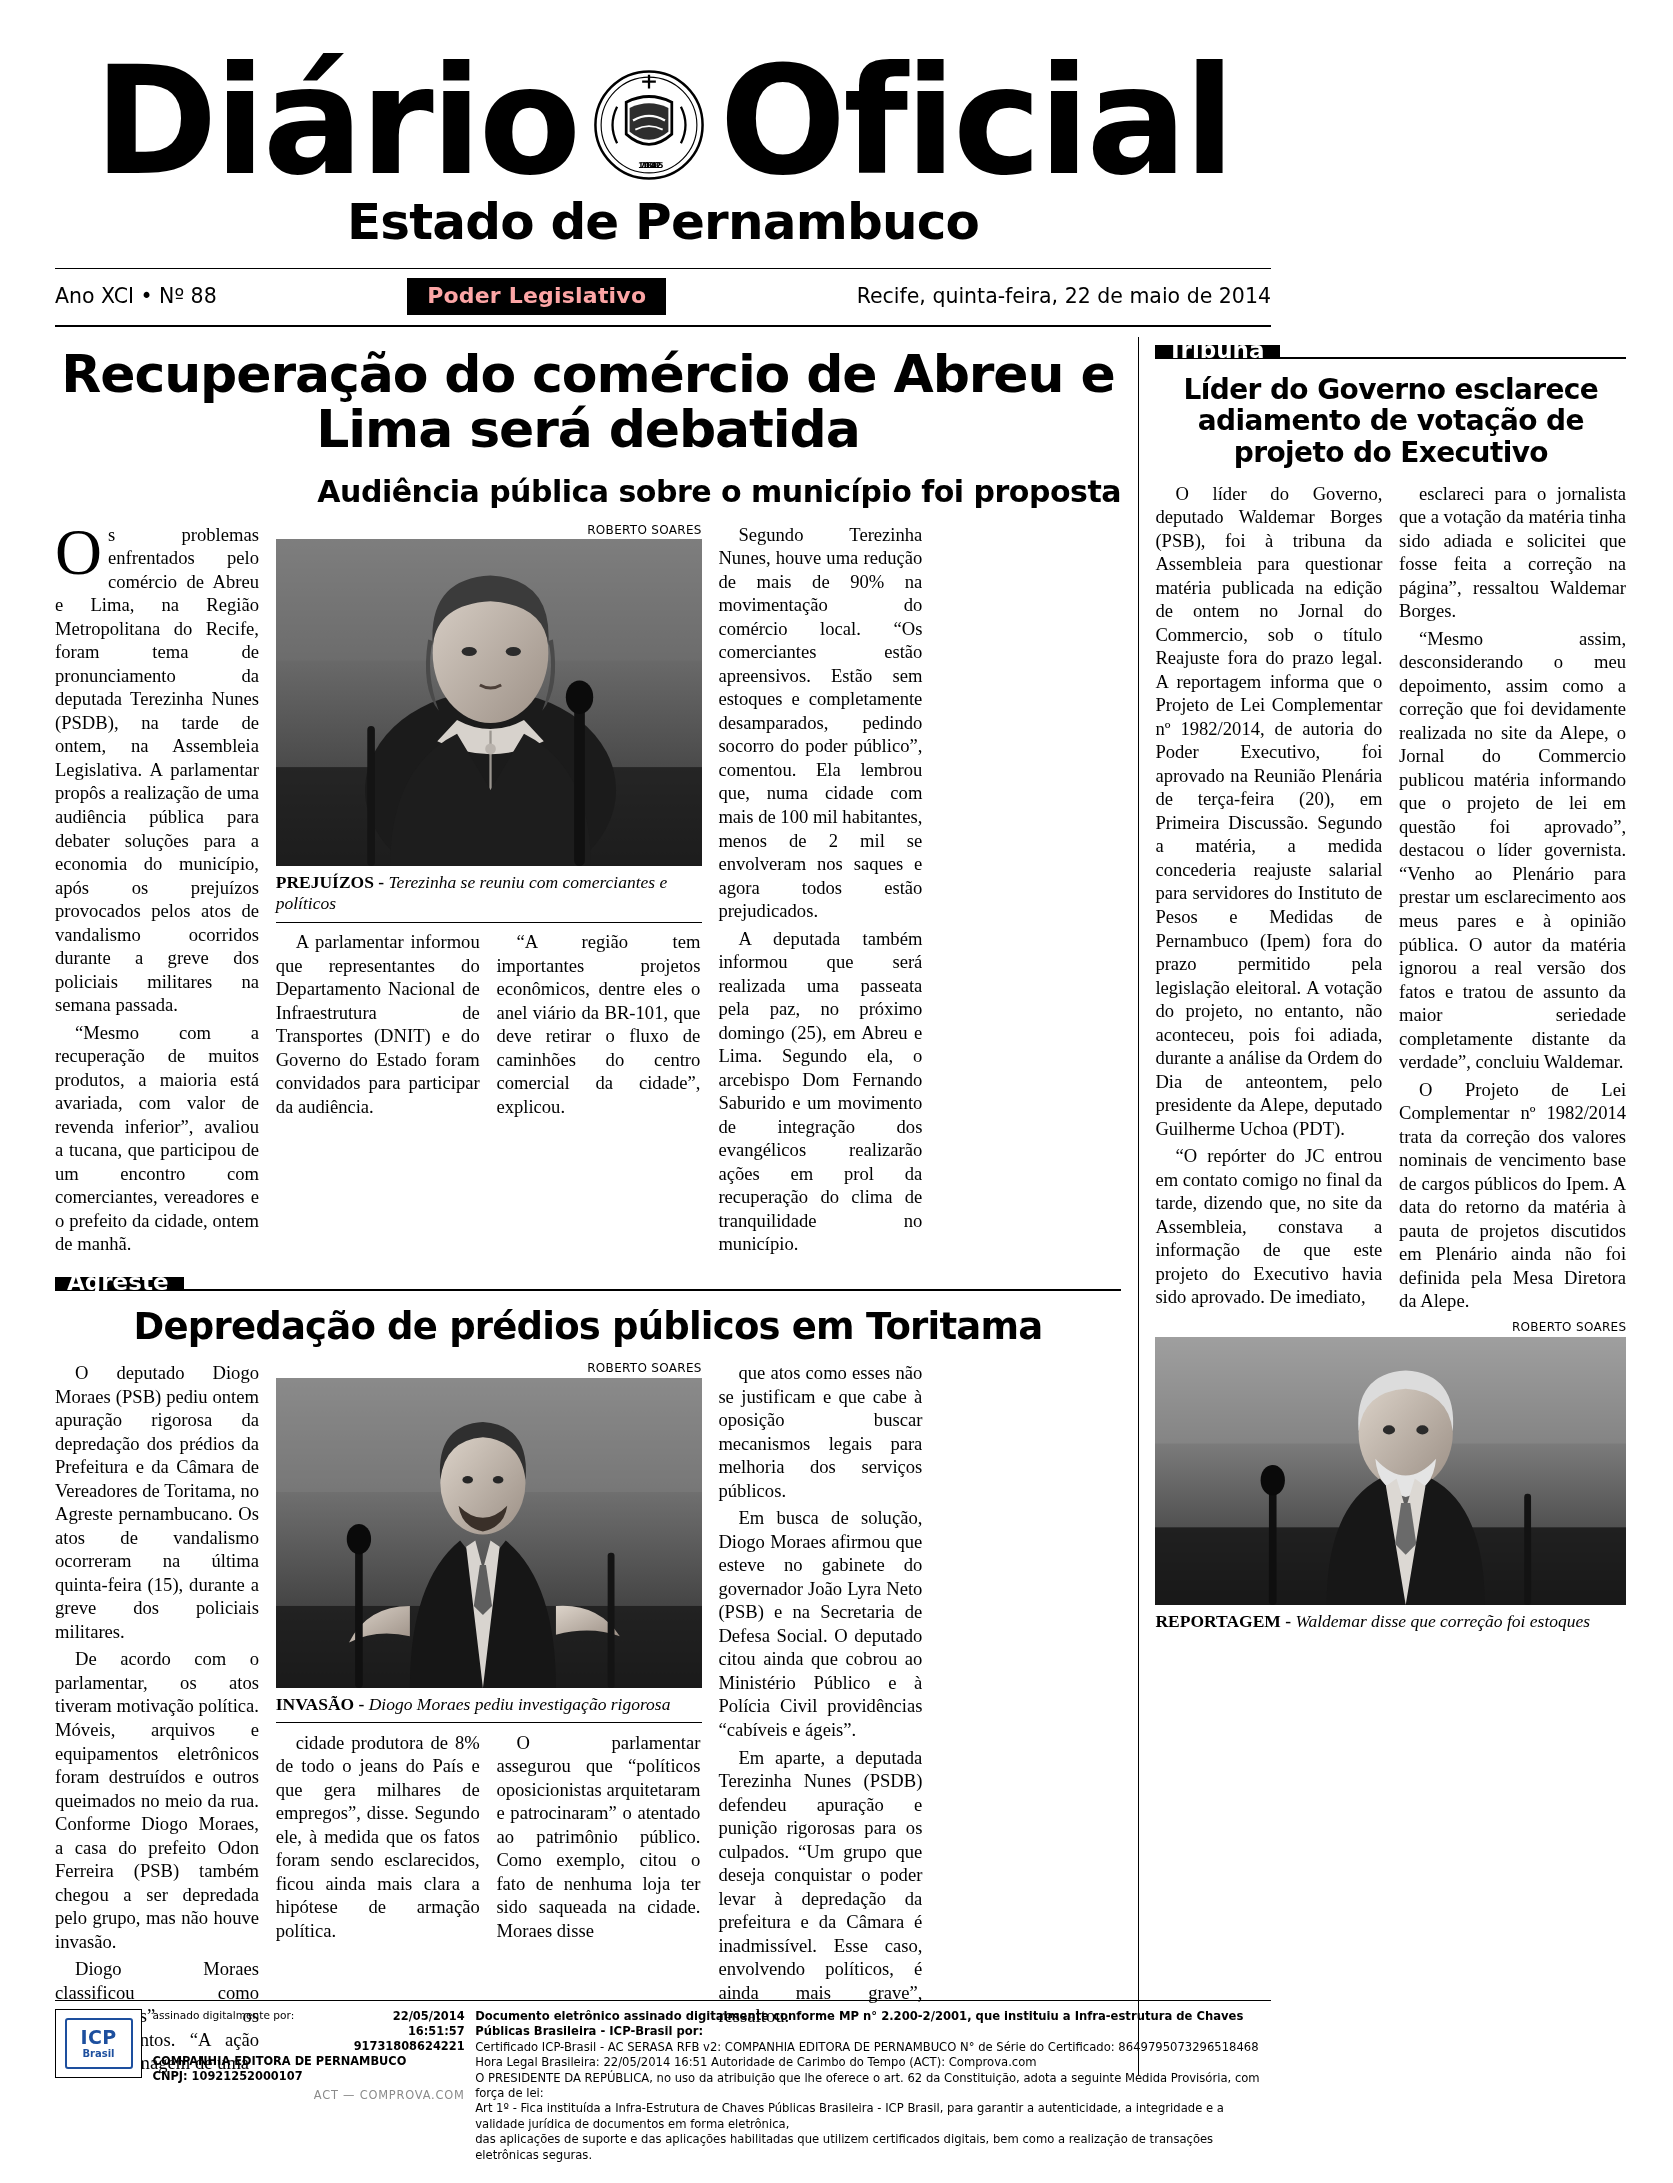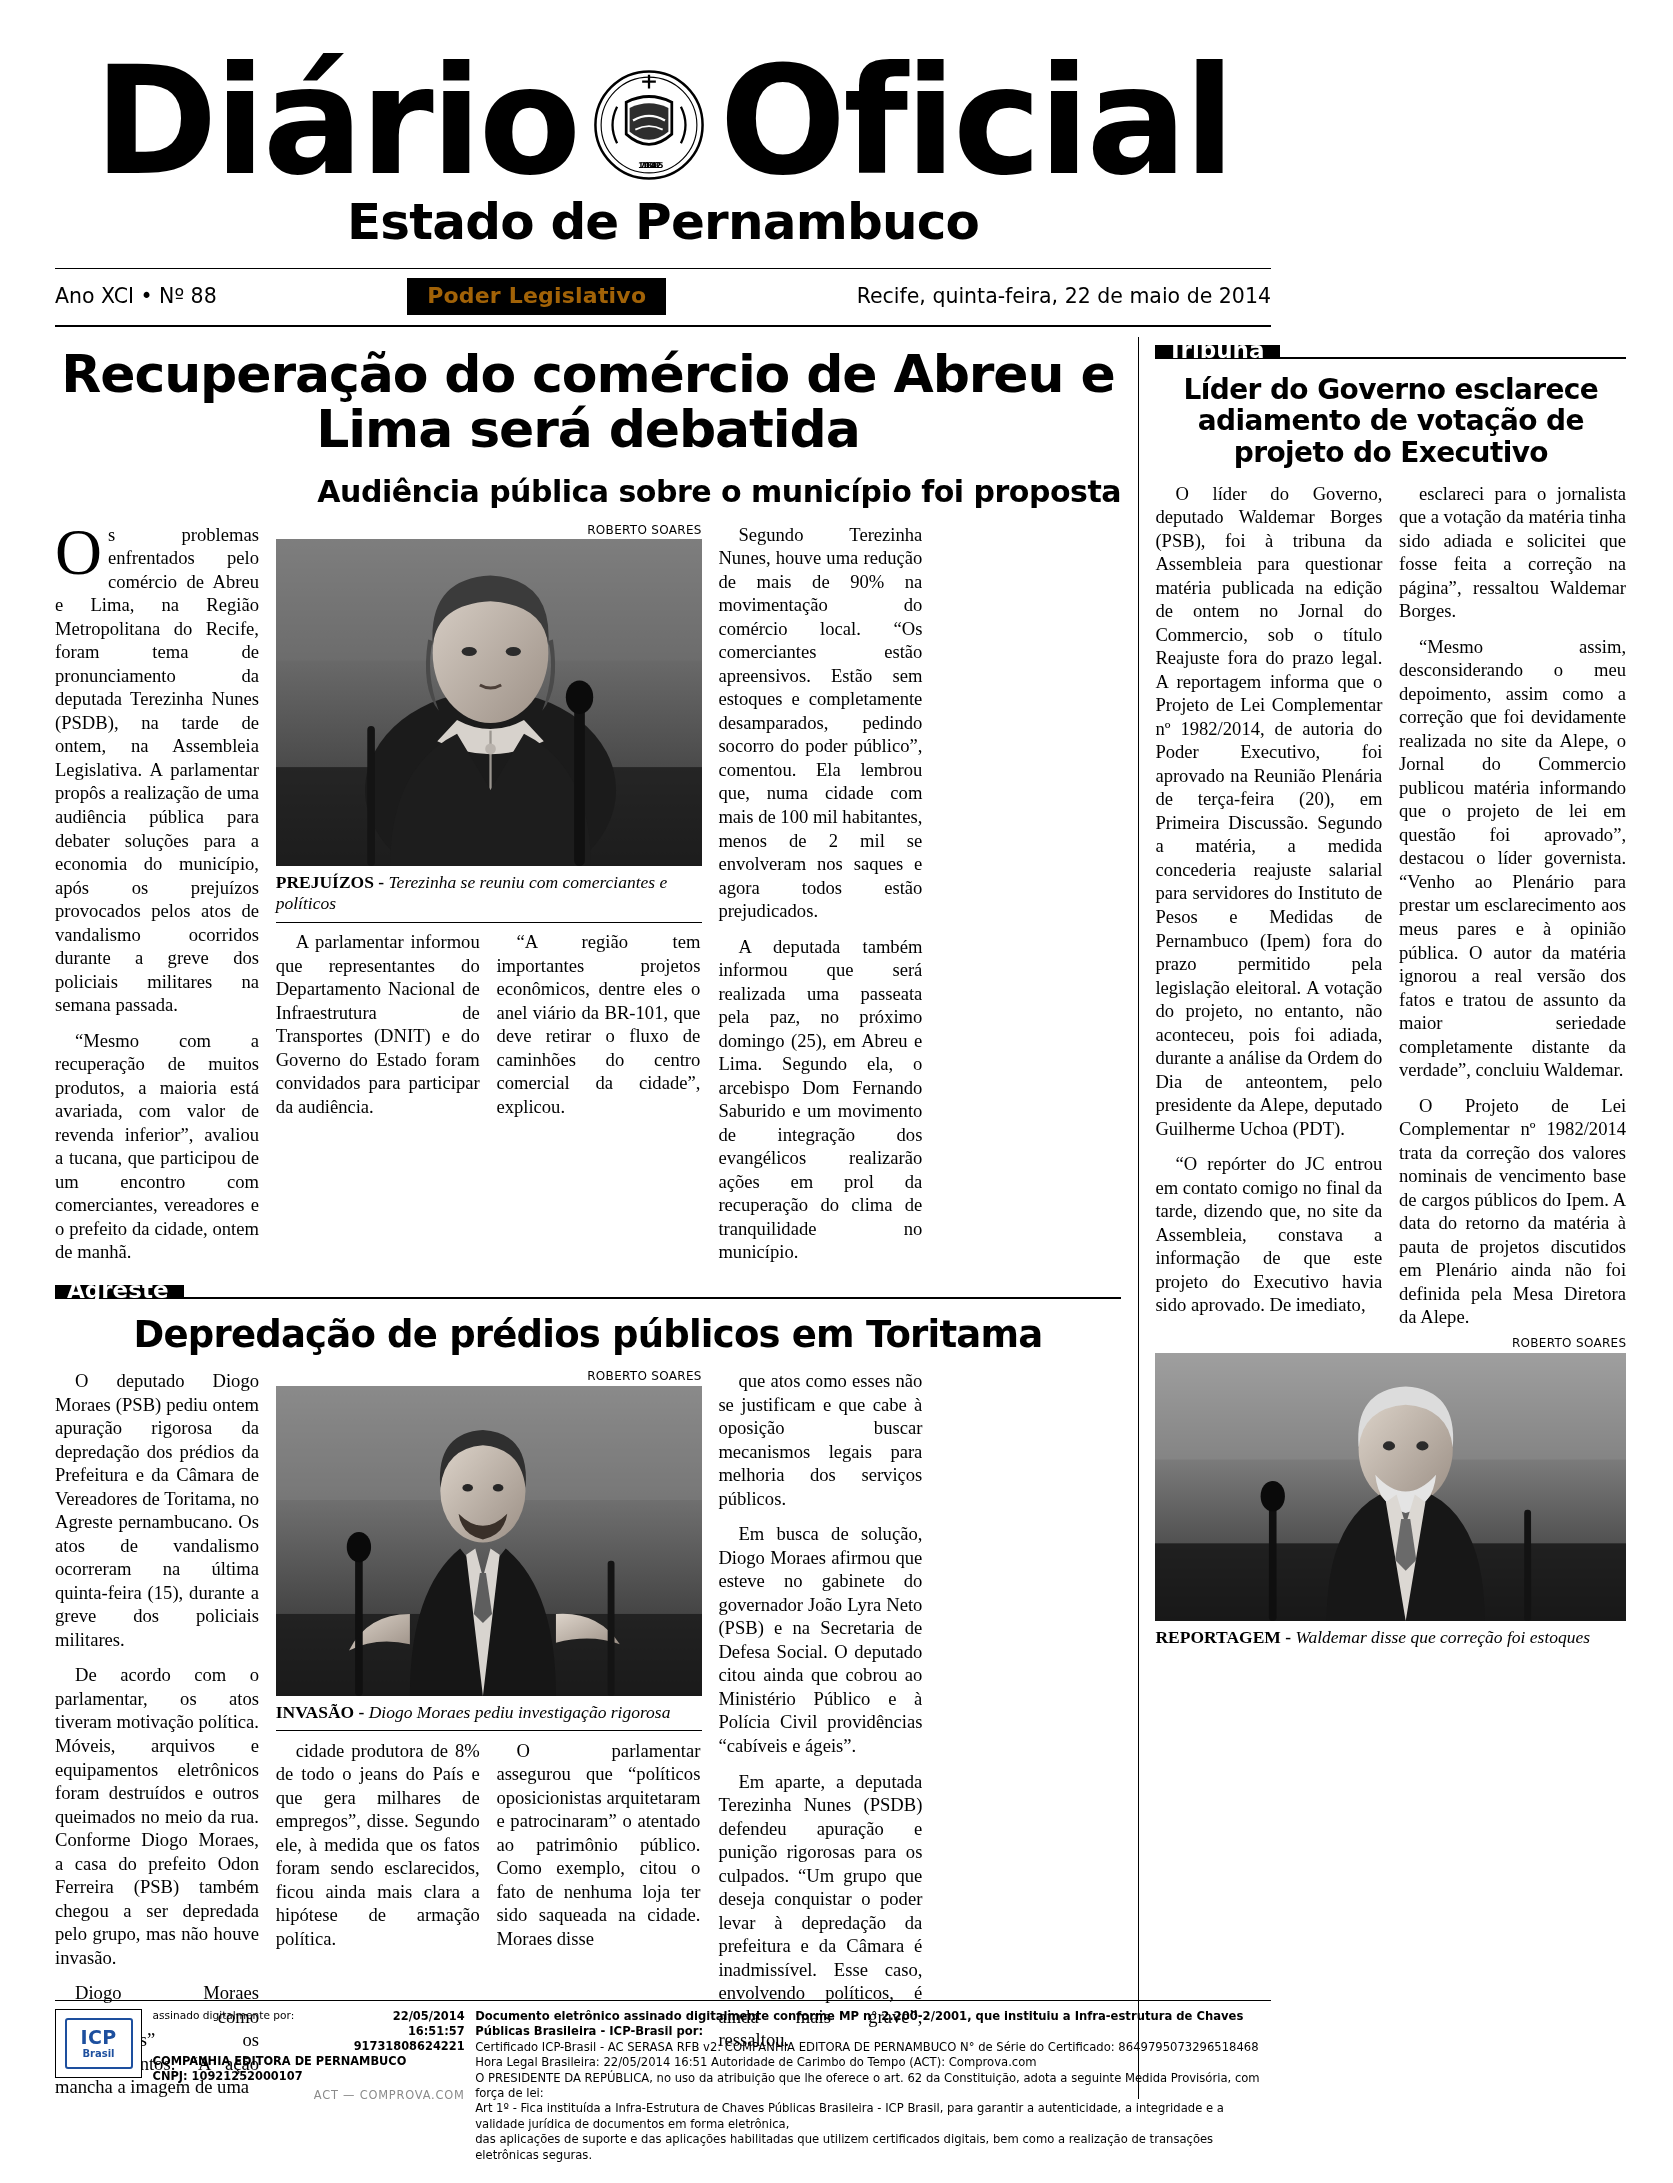--- a/index.html
+++ b/index.html
@@ -60,21 +60,21 @@
   .info-bar {
     display: flex;
     align-items: center;
     justify-content: space-between;
     font-family: "DejaVu Sans", sans-serif;
     font-size: 20.5px;
     padding: 9px 0 10px 0;
   }
   .info-bar .center-badge {
     background: #000;
-    color: #a16207;
+    color: #fca5a5;
     font-weight: bold;
     font-size: 22px;
     padding: 5.3px 20px 6.8px 20px;
     letter-spacing: 0.2px;
   }
   .rule2 {
     border-top: 2.3px solid #000;
     margin-bottom: 0;
   }
 
@@ -121,21 +121,21 @@
 
   p.body {
     font-size: 18.6px;
     line-height: 1.265;
     text-align: justify;
     margin: 0 0 0 0;
     text-indent: 20px;
     hyphens: auto;
     -webkit-hyphens: auto;
   }
-  p.body + p.body { margin-top: 12px; }
+  p.body + p.body { margin-top: 4px; }
   p.body.noind { text-indent: 0; }
 
   .dropcap::first-letter {
     float: left;
     font-size: 65px;
     line-height: 0.78;
     padding: 4.6px 6px 0 0;
     font-family: "Liberation Serif", serif;
   }
 

